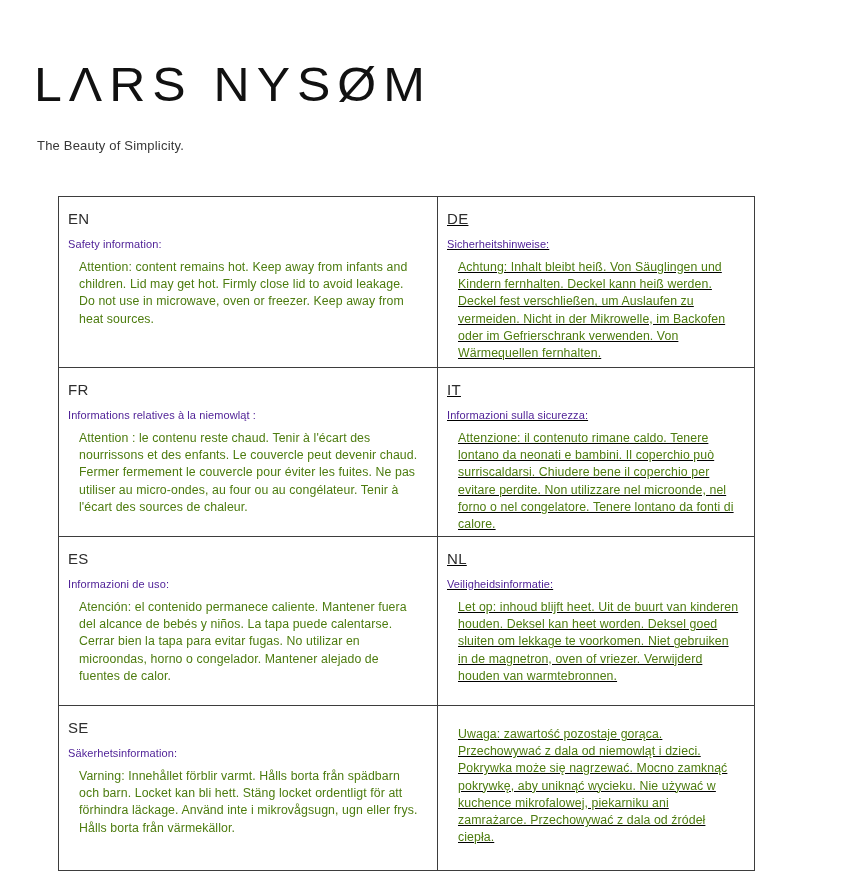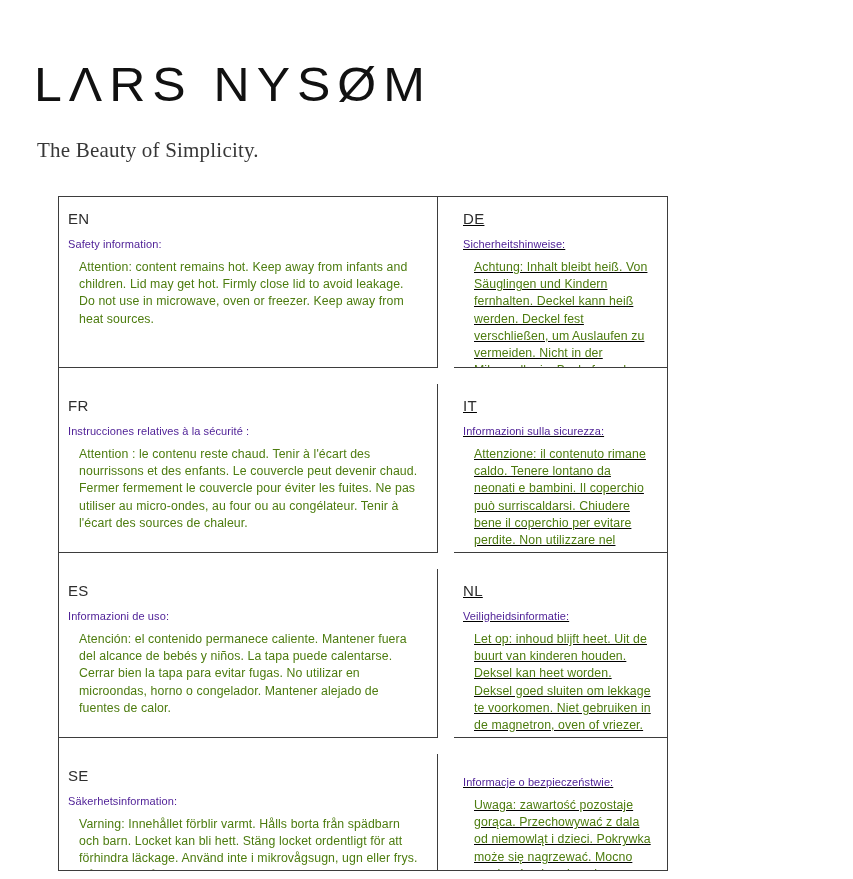--- a/index.html
+++ b/index.html
@@ -22,38 +22,36 @@
     font-weight: 300;
     letter-spacing: 7px;
     color: #111111;
     white-space: nowrap;
     transform: scaleY(0.96);
   }
   .brand-tagline {
     position: absolute;
     left: 37px;
     top: 138px;
-    font-size: 21px;
+    font-size: 13px;
     color: #373737;
     letter-spacing: 0.2px;
-    font-family: Liberation Serif, serif;
   }
   .safety-table {
     position: absolute;
     left: 58px;
     top: 196px;
-    width: 610px;
+    width: 697px;
     height: 675px;
     border: 1px solid #3d3d3d;
     display: grid;
     grid-template-columns: 379px 1fr;
     grid-template-rows: 171px 169px 169px 1fr;
     box-sizing: border-box;
     background: #ffffff;
-    gap: 16px;
   }
   .cell {
     border-right: 1px solid #3d3d3d;
     border-bottom: 1px solid #3d3d3d;
     padding: 11px 12px 6px 9px;
     box-sizing: border-box;
     overflow: hidden;
   }
   .cell.col-last { border-right: none; text-decoration: underline; }
   .cell.row-last { border-bottom: none; }
@@ -94,21 +92,21 @@
   </div>
 
   <div class="cell col-last">
     <div class="lang-code">DE</div>
     <div class="section-heading">Sicherheitshinweise:</div>
     <div class="section-body">Achtung: Inhalt bleibt heiß. Von Säuglingen und Kindern fernhalten. Deckel kann heiß werden. Deckel fest verschließen, um Auslaufen zu vermeiden. Nicht in der Mikrowelle, im Backofen oder im Gefrierschrank verwenden. Von Wärmequellen fernhalten.</div>
   </div>
 
   <div class="cell">
     <div class="lang-code">FR</div>
-    <div class="section-heading">Instrucciones relatives à la sécurité :</div>
+    <div class="section-heading">Informations relatives à la niemowląt :</div>
     <div class="section-body">Attention : le contenu reste chaud. Tenir à l'écart des nourrissons et des enfants. Le couvercle peut devenir chaud. Fermer fermement le couvercle pour éviter les fuites. Ne pas utiliser au micro-ondes, au four ou au congélateur. Tenir à l'écart des sources de chaleur.</div>
   </div>
 
   <div class="cell col-last">
     <div class="lang-code">IT</div>
     <div class="section-heading">Informazioni sulla sicurezza:</div>
     <div class="section-body">Attenzione: il contenuto rimane caldo. Tenere lontano da neonati e bambini. Il coperchio può surriscaldarsi. Chiudere bene il coperchio per evitare perdite. Non utilizzare nel microonde, nel forno o nel congelatore. Tenere lontano da fonti di calore.</div>
   </div>
 
   <div class="cell">
@@ -123,17 +121,16 @@
     <div class="section-body">Let op: inhoud blijft heet. Uit de buurt van kinderen houden. Deksel kan heet worden. Deksel goed sluiten om lekkage te voorkomen. Niet gebruiken in de magnetron, oven of vriezer. Verwijderd houden van warmtebronnen.</div>
   </div>
 
   <div class="cell row-last">
     <div class="lang-code">SE</div>
     <div class="section-heading">Säkerhetsinformation:</div>
     <div class="section-body">Varning: Innehållet förblir varmt. Hålls borta från spädbarn och barn. Locket kan bli hett. Stäng locket ordentligt för att förhindra läckage. Använd inte i mikrovågsugn, ugn eller frys. Hålls borta från värmekällor.</div>
   </div>
 
   <div class="cell col-last row-last">
-    <div class="section-heading">Informacje o bezpieczeństwie:</div>
     <div class="section-body">Uwaga: zawartość pozostaje gorąca. Przechowywać z dala od niemowląt i dzieci. Pokrywka może się nagrzewać. Mocno zamknąć pokrywkę, aby uniknąć wycieku. Nie używać w kuchence mikrofalowej, piekarniku ani zamrażarce. Przechowywać z dala od źródeł ciepła.</div>
   </div>
 
 </div>
 
 </body></html>

